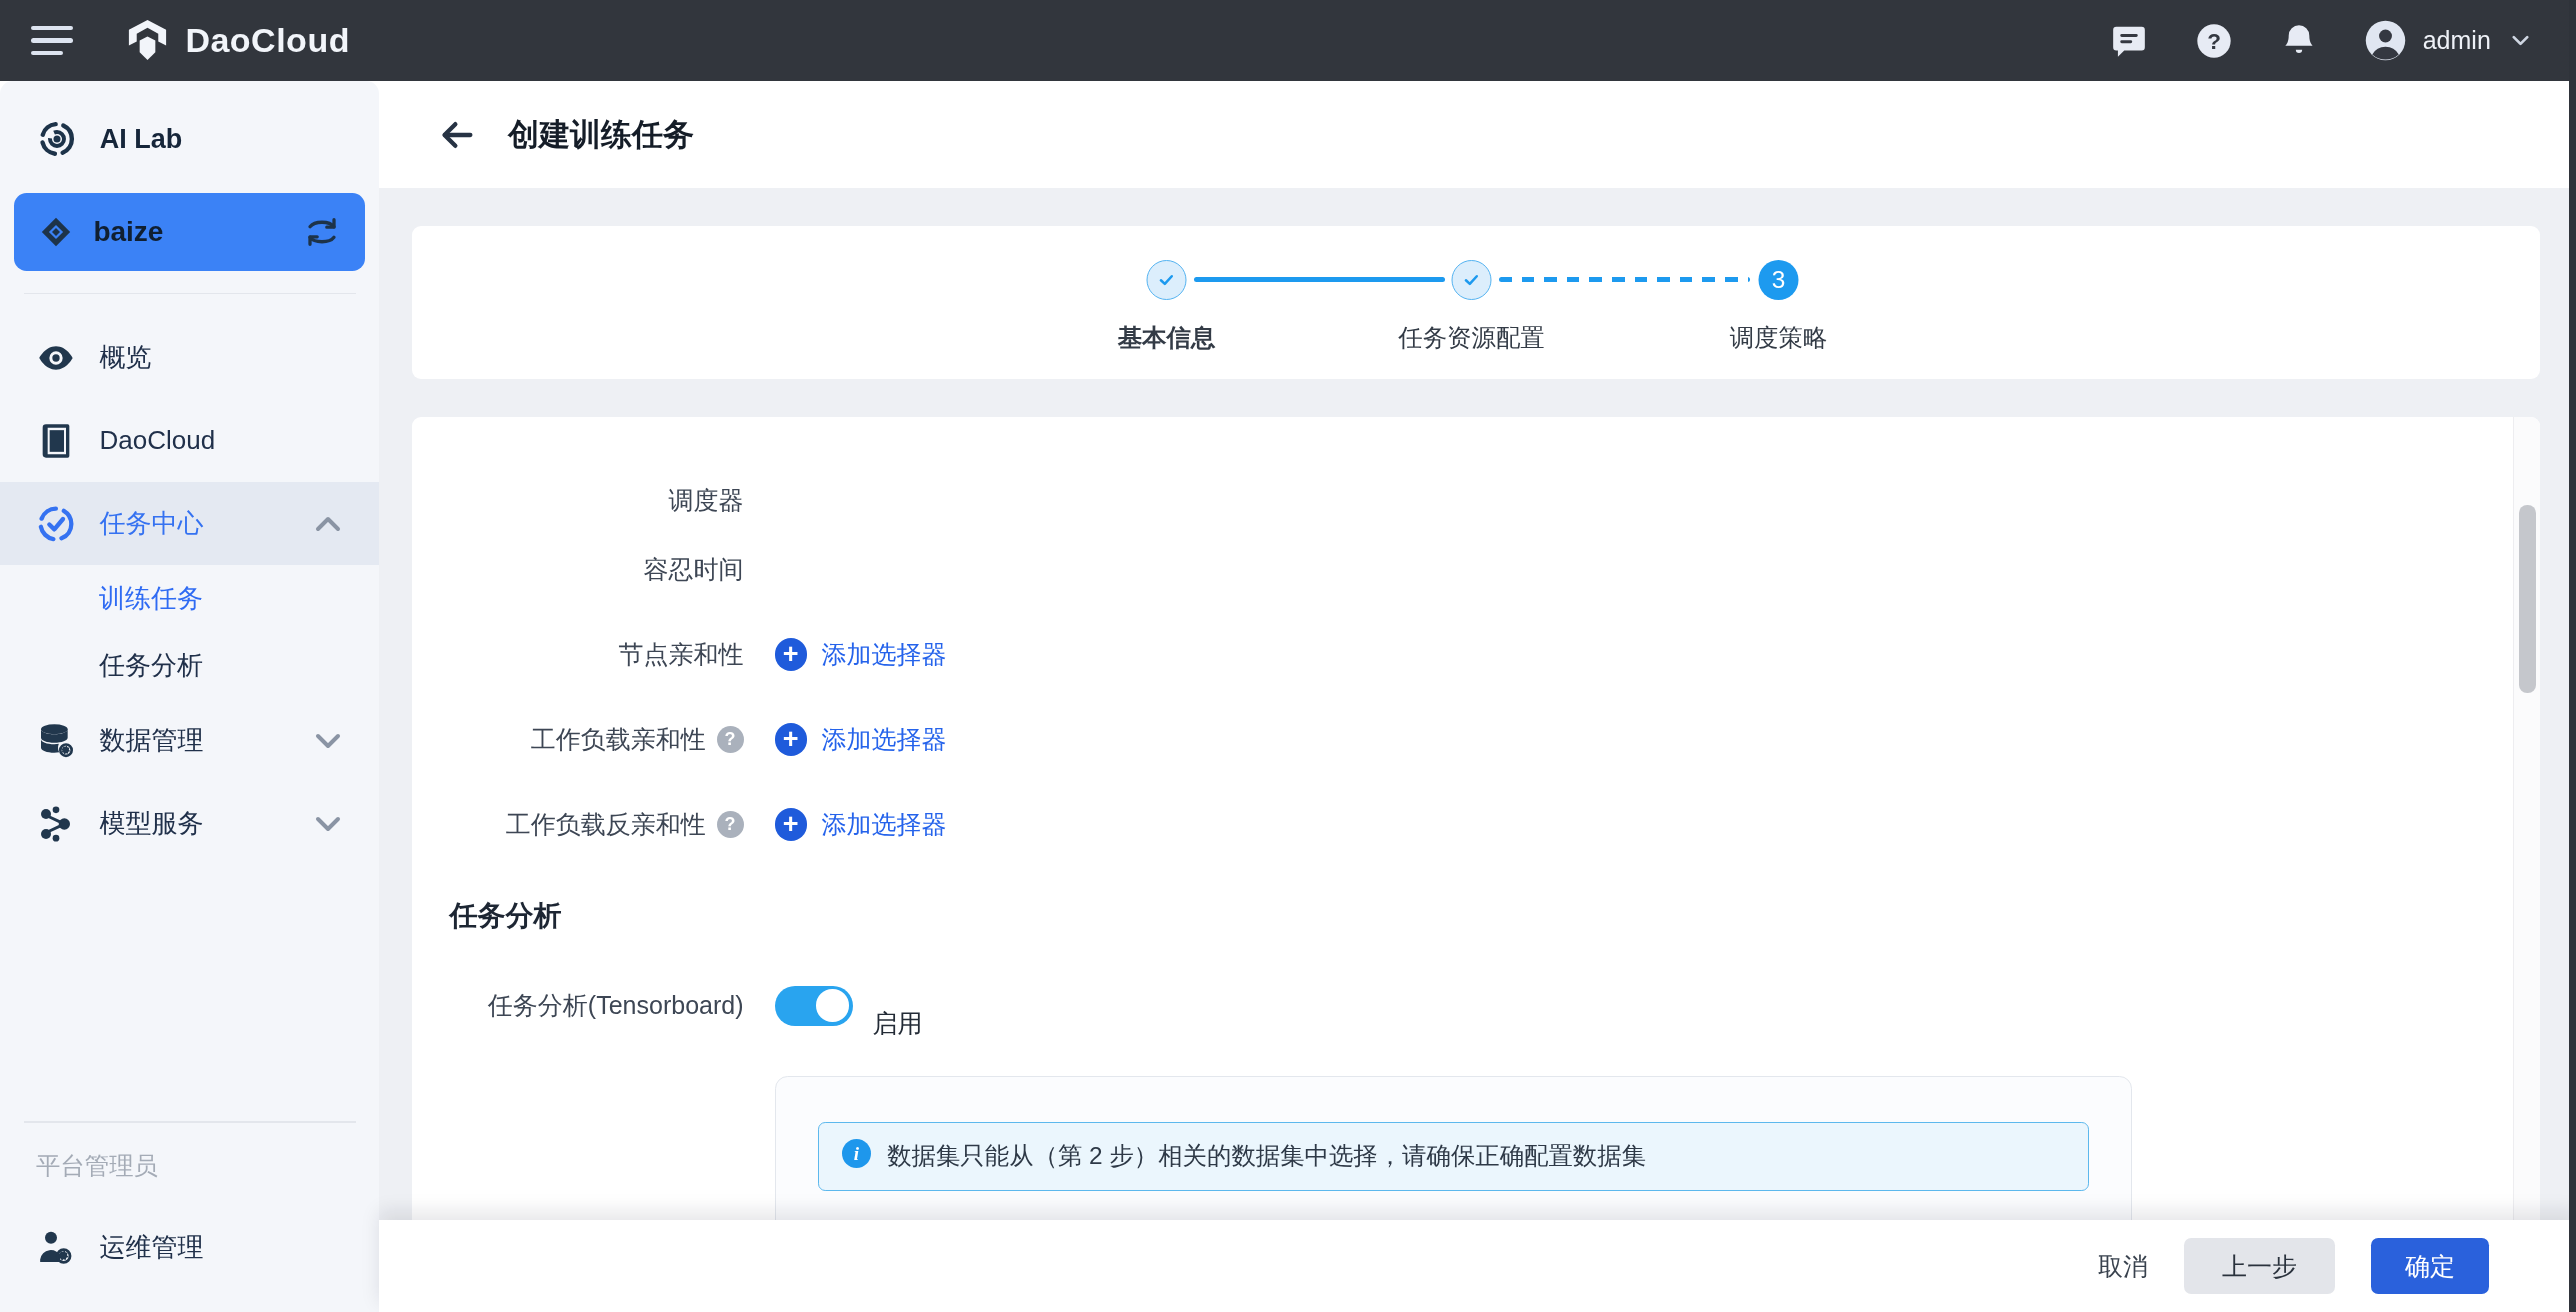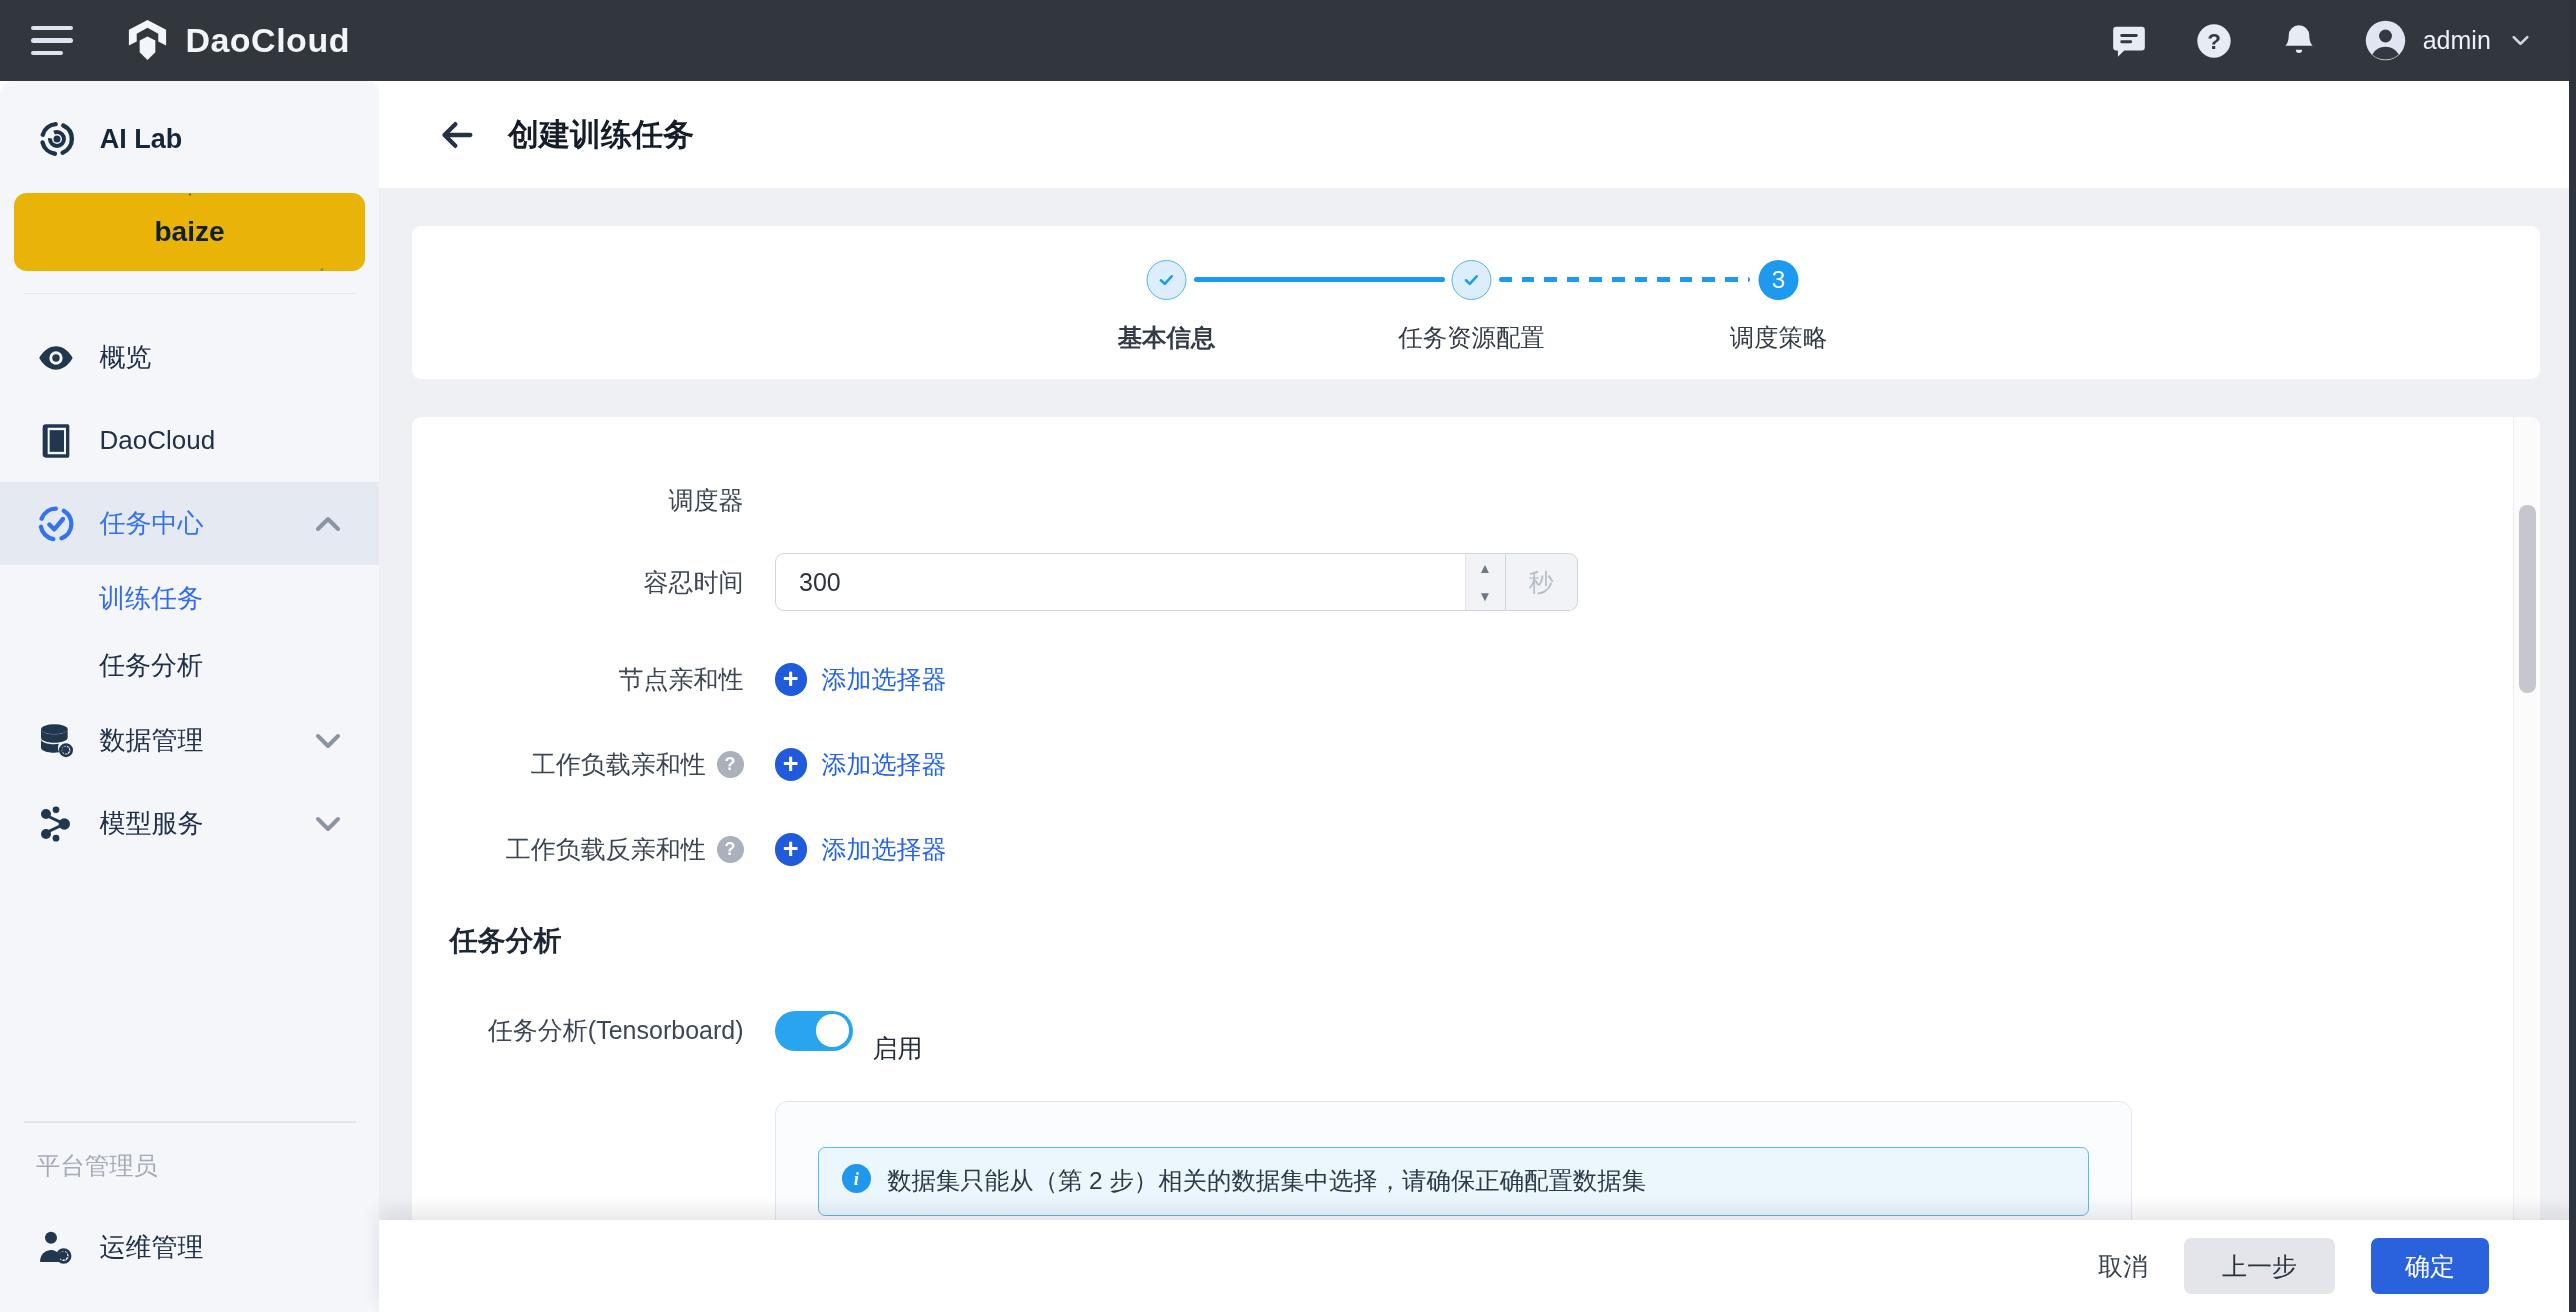--- a/index.html
+++ b/index.html
@@ -21,21 +21,21 @@
   .tb-username { color:#eef1f7; font-size:25px; }
 
   
   .shell { flex:1; display:flex; min-height:0; }
 
   
   .sidebar { width:379px; flex:0 0 auto; background:#f4f6fa; border-radius:12.6px 12.6px 0 0; display:flex; flex-direction:column; padding-top:29px; }
   .product-row { display:flex; align-items:center; gap:21.7px; padding-left:36px; height:58px; }
   .product-row svg { width:42px; height:42px; color:#1d3349; }
   .product-name { font-size:27px; font-weight:600; color:#16263a; }
-  .workspace-row { margin:25px 14.4px 0 14.4px; height:78px; background:#eab308; border-radius:12.6px; display:flex; align-items:center; padding:0 25px; gap:20px; cursor:pointer;flex-direction:column; }
+  .workspace-row { margin:25px 14.4px 0 14.4px; height:78px; background:#3b82f6; border-radius:12.6px; display:flex; align-items:center; padding:0 25px; gap:20px; cursor:pointer; }
   .workspace-row svg.ws { width:34px; height:34px; color:#1d3349; }
   .workspace-name { font-size:28px; font-weight:bold; color:#101f31; }
   .workspace-swap { margin-left:auto; width:36px; height:36px; color:#1d3349; cursor:pointer; }
   .side-divider { height:1.8px; background:#e3e6ec; margin:21.7px 23.5px; }
   .nav { display:flex; flex-direction:column; }
   .nav-item { height:83px; display:flex; align-items:center; padding:0 31px 0 36px; cursor:pointer; }
   .nav-item svg { width:40px; height:40px; color:#21374d; flex:0 0 auto; }
   .nav-label { margin-left:23.5px; font-size:26px; font-weight:500; color:#20304a; }
   .nav-item.active { background:#e4e9f2; }
   .nav-item.active svg, .nav-item.active .nav-label { color:#3572f1; }
@@ -304,30 +304,20 @@
         </section>
 
         <section class="form-card">
 
           <div class="form-row">
             <div class="form-label">调度器</div>
           </div>
 
           <div class="form-row">
             <div class="form-label">容忍时间</div>
-            <div class="num-group">
-              <div class="num-wrap">
-                <input type="text" value="300" style="">
-                <div class="spinner">
-                  <div class="spin-btn">▲</div>
-                  <div class="spin-btn">▼</div>
-                </div>
-              </div>
-              <div class="unit-box">秒</div>
-            </div>
           </div>
 
           <div class="form-row row-gap">
             <div class="form-label">节点亲和性</div>
             <div class="add-row">
               <span class="plus-icon">+</span>
               <span class="add-link">添加选择器</span>
             </div>
           </div>
 

